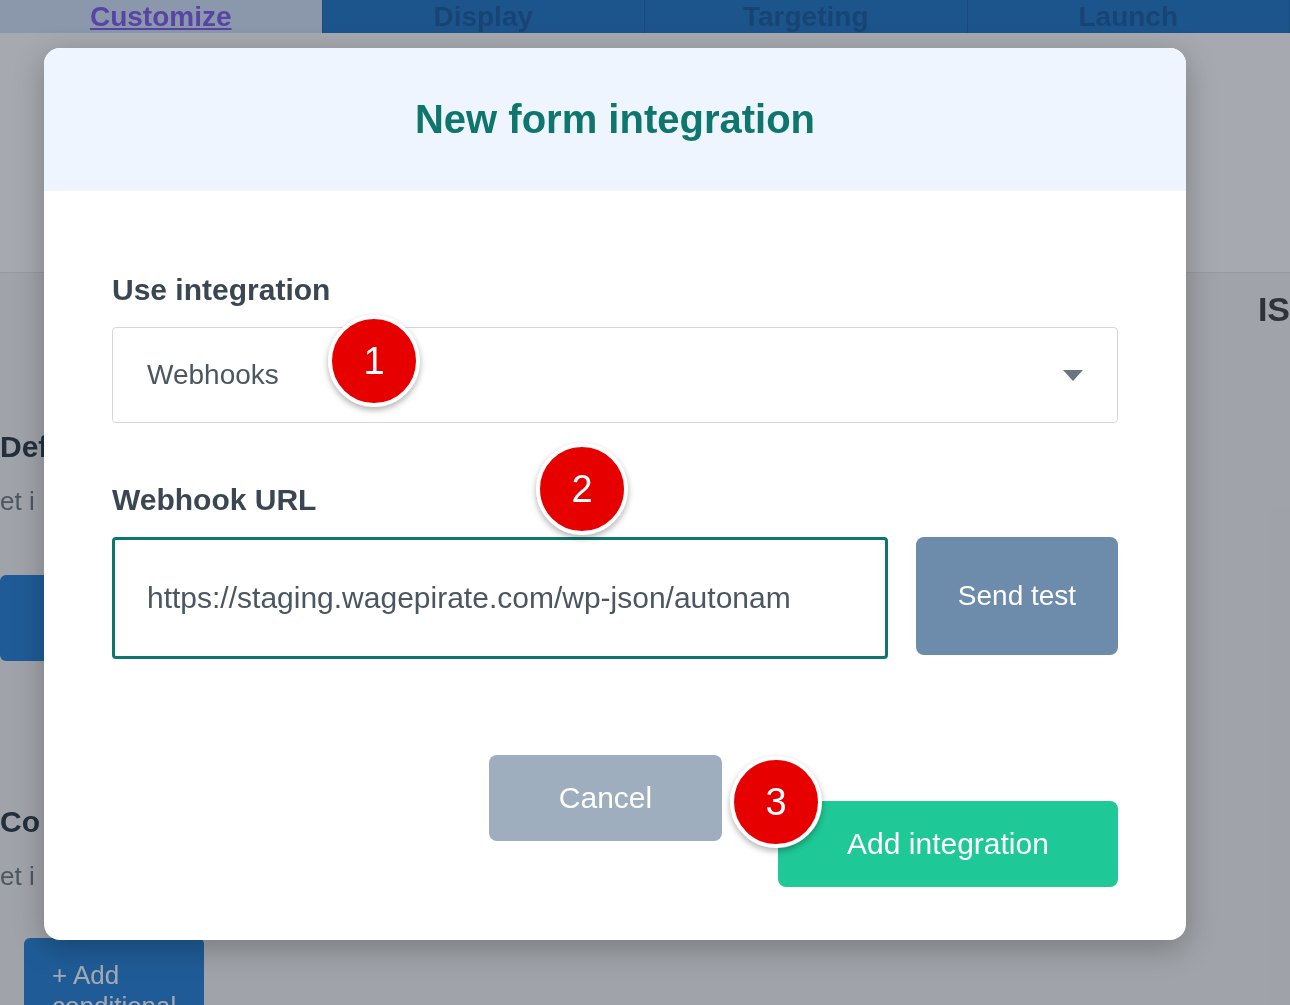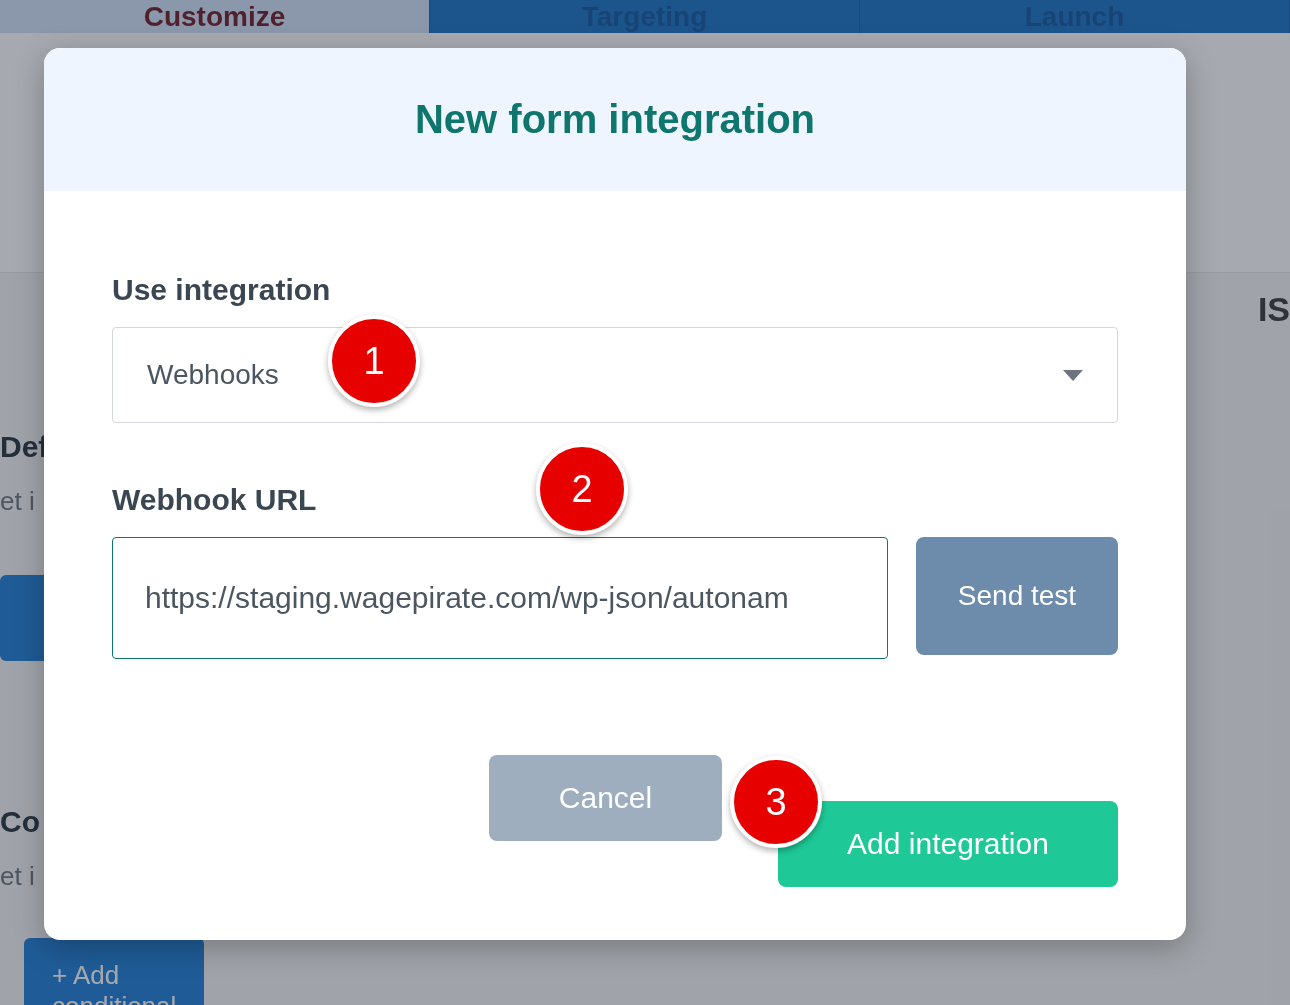--- a/index.html
+++ b/index.html
@@ -34,21 +34,22 @@
       align-items: center;
       justify-content: center;
       color: #1a5a9e;
       font-weight: 700;
       font-size: 28px;
       border-right: 1px solid #1d66ad;
       opacity: 0.9;
     }
     .top-tab.active {
       background: #e8f0ff;
-      color: #7f1d1d;
+      color: #8b5cf6;
+      text-decoration: underline;
     }
     .bg-body {
       padding: 0;
       background: #ffffff;
     }
     .bg-row {
       border-bottom: 1px solid #e5e5e5;
       padding: 20px 0;
     }
     .bg-row.head {
@@ -166,21 +167,21 @@
       border-top: 11px solid #6b7480;
     }
     .url-row {
       display: flex;
       gap: 28px;
       align-items: stretch;
     }
     .url-input {
       flex: 1;
       height: 122px;
-      border: 1px solid #0f766e;
+      border: 3px solid #0f766e;
       border-radius: 4px;
       padding: 0 32px;
       font-size: 30px;
       color: #4b5660;
       outline: none;
       min-width: 0;
       text-overflow: ellipsis;
     }
     .send-test-btn {
       width: 202px;
@@ -237,20 +238,21 @@
       border: 4px solid #fff;
       z-index: 10;
     }
   </style>
 </head>
 <body>
 
 <div class="bg-page">
   <div class="top-tabs">
     <div class="top-tab active">Customize</div>
+    <div class="top-tab">Display</div>
     <div class="top-tab">Targeting</div>
     <div class="top-tab">Launch</div>
   </div>
   <div class="bg-body">
     <div class="bg-row head"></div>
     <div class="bg-label-right">IS</div>
 
     <div class="bg-section def">
       <div class="bg-heading">Def</div>
       <div class="bg-sub">et i</div>

